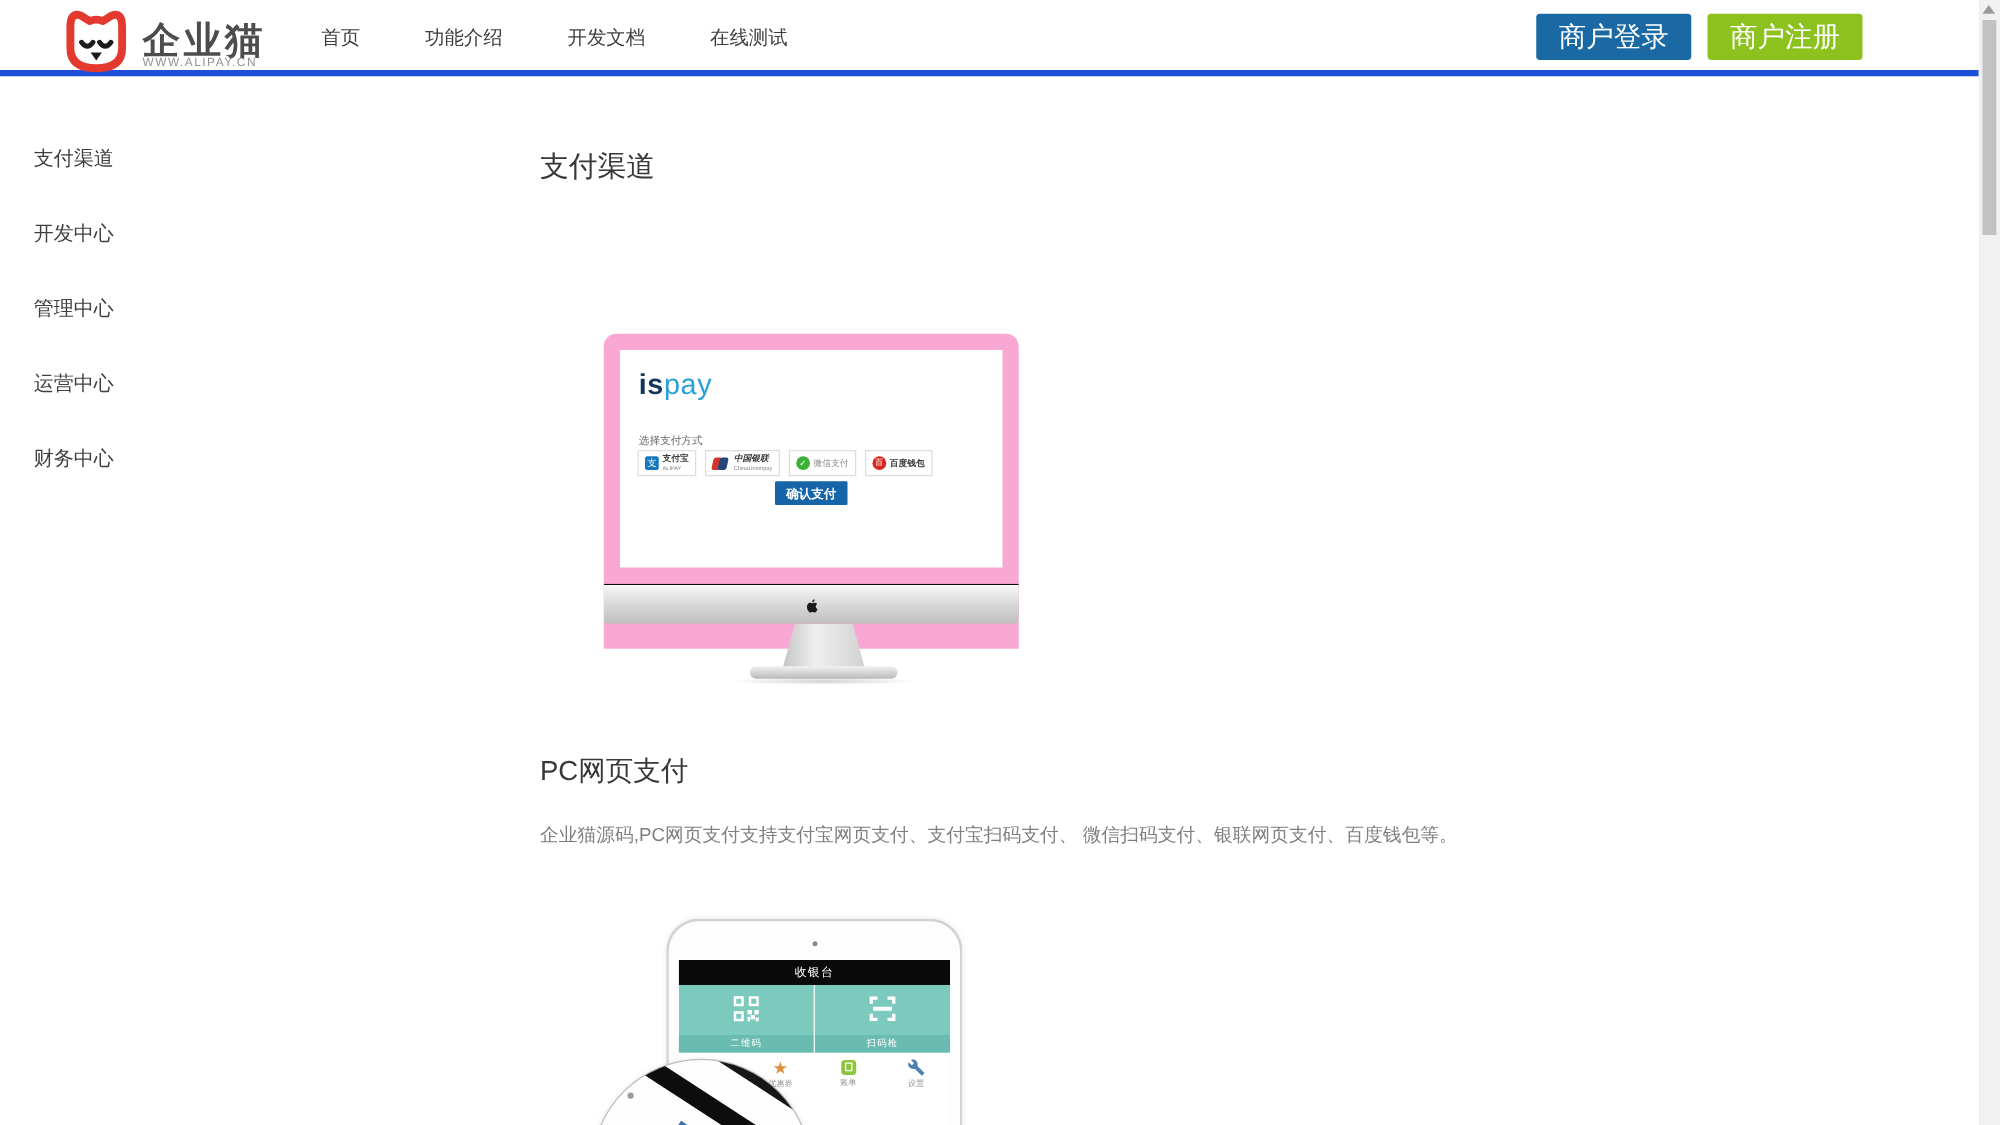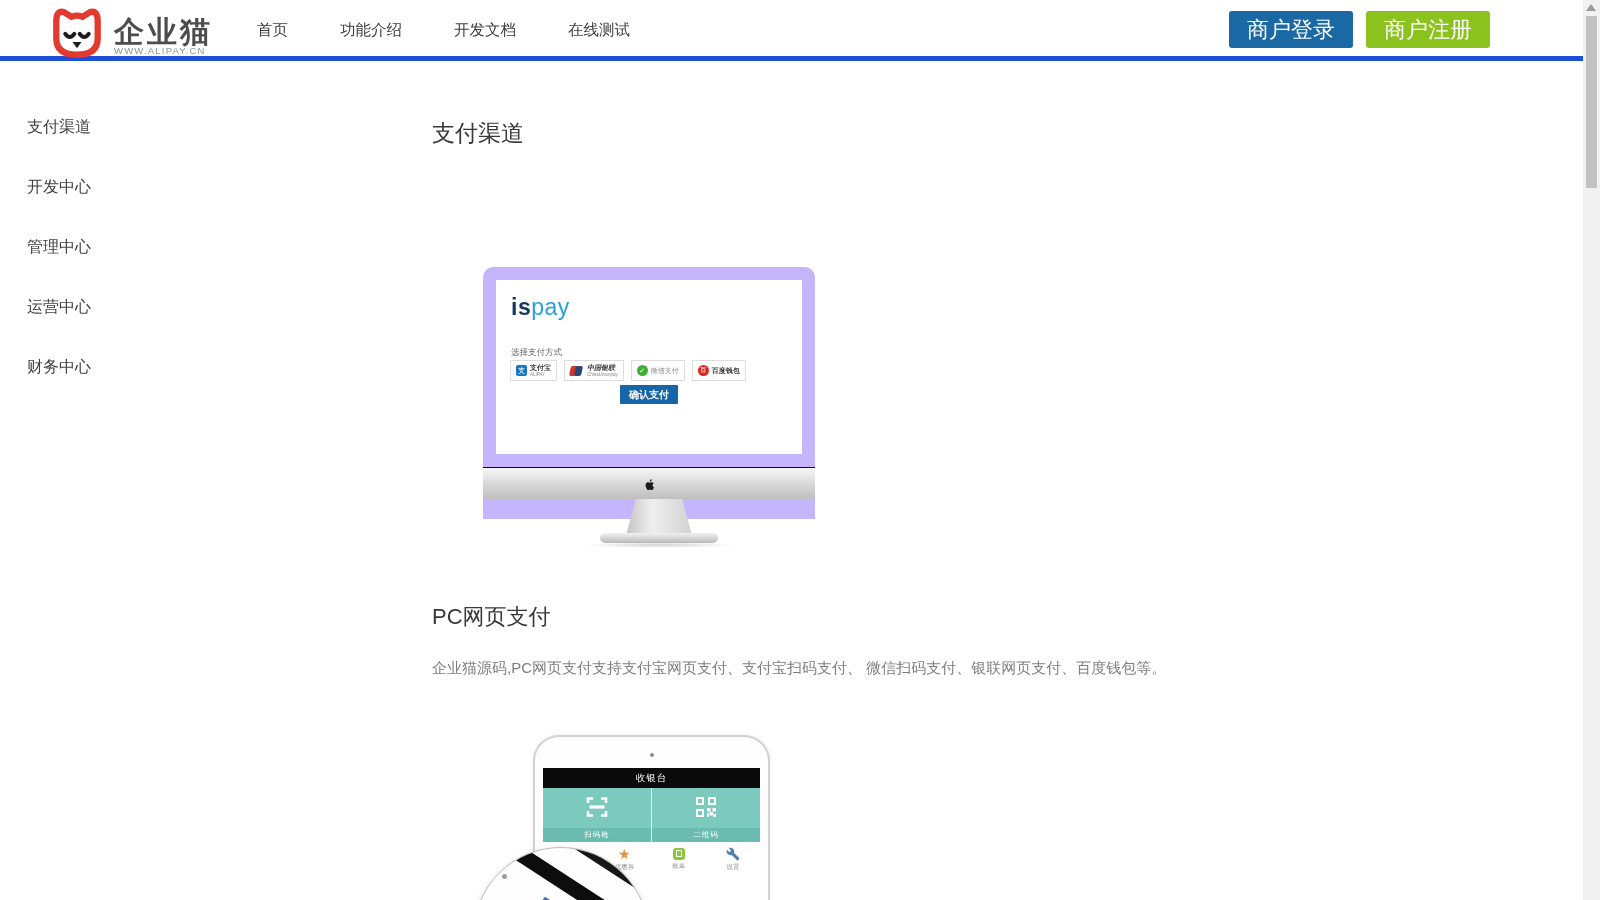--- a/index.html
+++ b/index.html
@@ -29,21 +29,21 @@
   .sidebar { position:absolute; left:27px; top:97px; width:200px; }
   .side-item { height:60px; display:flex; align-items:center; font-size:16px; color:#3f3f3f; cursor:pointer; }
 
   
   .page-title { position:absolute; left:432px; top:118px; font-size:23px; color:#383838; font-weight:400; }
   .section-title { position:absolute; left:432px; top:602px; font-size:22px; color:#383838; font-weight:400; }
   .section-desc { position:absolute; left:432px; top:659px; font-size:15px; color:#7f7f7f; }
 
   
   .imac { position:absolute; left:483px; top:267px; width:332px; height:280px; }
-  .imac-bezel { position:absolute; left:0; top:0; width:332px; height:252px; background:#c4b5fd; border-radius:10px 10px 0 0; padding:13px; }
+  .imac-bezel { position:absolute; left:0; top:0; width:332px; height:252px; background:#f9a8d4; border-radius:10px 10px 0 0; padding:13px; }
   .imac-screen { position:relative; width:306px; height:174px; background:#fff; }
   .ispay-logo { position:absolute; left:15px; top:14px; font-size:23px; letter-spacing:0.5px; }
   .ispay-is { color:#14355e; font-weight:700; }
   .ispay-pay { color:#2aa0da; font-weight:400; }
   .choose-label { position:absolute; left:15px; top:67px; font-size:8.5px; color:#666; }
   .methods { position:absolute; left:14px; top:80px; display:flex; gap:7px; }
   .method { display:flex; align-items:center; gap:3px; border:1px solid #ddd; background:#fff; height:21px; padding:0 5px; cursor:default; }
   .m-name { font-size:7px; color:#3a3a3a; font-weight:700; }
   .m-sub { font-size:4.5px; color:#888; }
   .m-col { display:flex; flex-direction:column; line-height:1.2; }
@@ -176,39 +176,39 @@
 
   <h2 class="section-title">PC网页支付</h2>
   <p class="section-desc">企业猫源码,PC网页支付支持支付宝网页支付、支付宝扫码支付、 微信扫码支付、银联网页支付、百度钱包等。</p>
 
   <div class="tablet">
     <div class="tab-cam"></div>
     <div class="tab-screen">
       <div class="tab-titlebar">收银台</div>
       <div class="tab-panels">
         <div class="tab-panel">
-          <svg width="24" height="24" viewBox="0 0 24 24">
-            <path d="M3 8 V3.5 H8 M16 3.5 H21 V8 M21 16 V20.5 H16 M8 20.5 H3 V16" fill="none" stroke="#fff" stroke-width="2.6"></path>
-            <rect x="4.5" y="10.4" width="15" height="3.2" fill="#fff"></rect>
-          </svg>
-          <div class="panel-label">扫码枪</div>
-        </div>
-        <div class="tab-panel">
           <svg width="24" height="24" viewBox="0 0 24 24" fill="#fff">
             <path d="M2 2h8v8H2z M4 4v4h4V4z" fill-rule="evenodd"></path>
             <path d="M14 2h8v8h-8z M16 4v4h4V4z" fill-rule="evenodd"></path>
             <path d="M2 14h8v8H2z M4 16v4h4v-4z" fill-rule="evenodd"></path>
             <rect x="13" y="13" width="3.5" height="3.5"></rect>
               <rect x="18.5" y="13" width="3.5" height="3.5"></rect>
             <rect x="15.5" y="17" width="3.5" height="3.5"></rect>
               <rect x="19.5" y="19" width="2.5" height="3"></rect>
             <rect x="13" y="18.5" width="2" height="3.5"></rect>
           </svg>
           <div class="panel-label">二维码</div>
         </div>
+        <div class="tab-panel">
+          <svg width="24" height="24" viewBox="0 0 24 24">
+            <path d="M3 8 V3.5 H8 M16 3.5 H21 V8 M21 16 V20.5 H16 M8 20.5 H3 V16" fill="none" stroke="#fff" stroke-width="2.6"></path>
+            <rect x="4.5" y="10.4" width="15" height="3.2" fill="#fff"></rect>
+          </svg>
+          <div class="panel-label">扫码枪</div>
+        </div>
       </div>
       <div class="tab-toolbar">
         <div class="tool-cell">
           <svg width="15" height="14" viewBox="0 0 24 22" fill="#cf5a52">
             <circle cx="12" cy="6" r="5"></circle>
             <path d="M2 21c0-5.2 4.4-8 10-8s10 2.8 10 8z"></path>
           </svg>
           <span class="tool-label">会员</span>
         </div>
         <div class="tool-cell">

